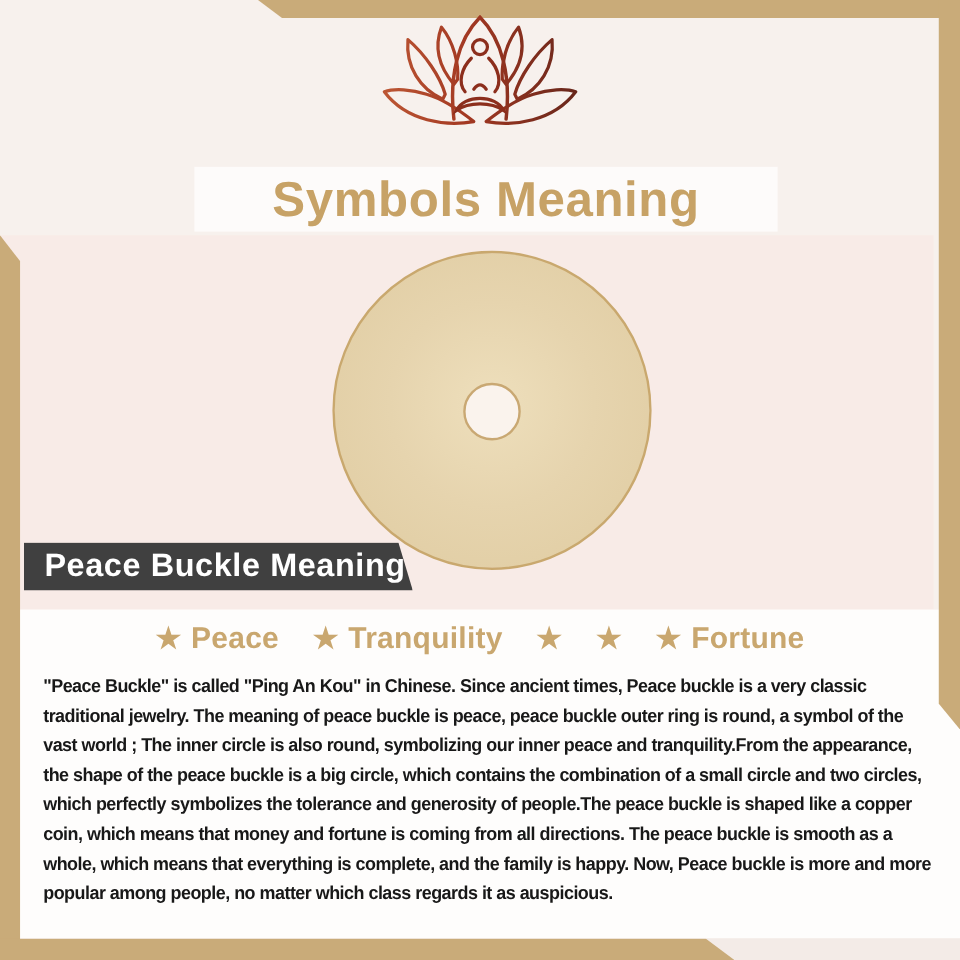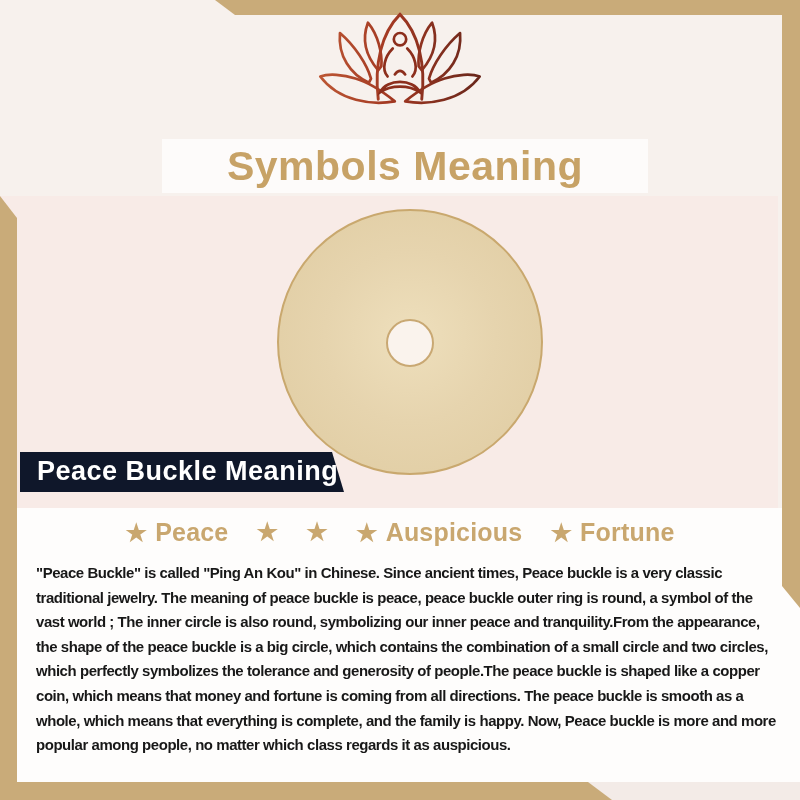--- a/index.html
+++ b/index.html
@@ -45,21 +45,21 @@
     background:radial-gradient(circle at 50% 48%, #eedfbc 0%, #e6d4ae 45%, #dfcba0 100%);
     border:2px solid #c9a86e;box-sizing:border-box;
   }
   .buckle-hole{
     position:absolute;left:386px;top:319px;width:48px;height:48px;border-radius:50%;
     background:#faf3ed;border:2px solid #c9a873;box-sizing:border-box;
   }
 
   
   .ribbon{
-    position:absolute;left:20px;top:452px;width:324px;height:48px;background:#0f172a;
+    position:absolute;left:20px;top:452px;width:324px;height:48px;background:#404040;
     clip-path:polygon(0 0,312px 0,324px 40px,0 40px);
   }
   .ribbon .ribbon-label{
     display:block;padding-left:17px;font-size:27px;font-weight:700;line-height:39px;
     color:#ffffff;letter-spacing:0.5px;
   }
 
   
   .keywords{
     position:absolute;left:0;top:518px;width:800px;
@@ -133,27 +133,27 @@
     <span class="ribbon-label">Peace Buckle Meaning</span>
   </div>
 
   <div class="keywords">
     <span class="kw">
       <span class="star">★</span>
       <span>Peace</span>
     </span>
     <span class="kw">
       <span class="star">★</span>
+      <span>Tranquility</span>
     </span>
     <span class="kw">
       <span class="star">★</span>
     </span>
     <span class="kw">
       <span class="star">★</span>
-      <span>Auspicious</span>
     </span>
     <span class="kw">
       <span class="star">★</span>
       <span>Fortune</span>
     </span>
   </div>
 
   <div class="paragraph">"Peace Buckle" is called "Ping An Kou" in Chinese. Since ancient times, Peace buckle is a very classic traditional jewelry. The meaning of peace buckle is peace, peace buckle outer ring is round, a symbol of the vast world ; The inner circle is also round, symbolizing our inner peace and tranquility.From the appearance, the shape of the peace buckle is a big circle, which contains the combination of a small circle and two circles, which perfectly symbolizes the tolerance and generosity of people.The peace buckle is shaped like a copper coin, which means that money and fortune is coming from all directions. The peace buckle is smooth as a whole, which means that everything is complete, and the family is happy. Now, Peace buckle is more and more popular among people, no matter which class regards it as auspicious.</div>
 
 </div>

